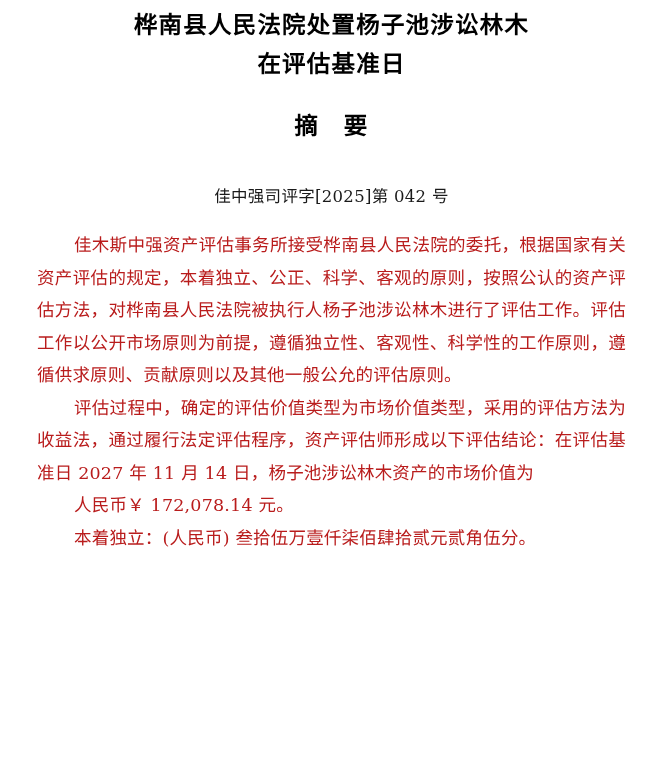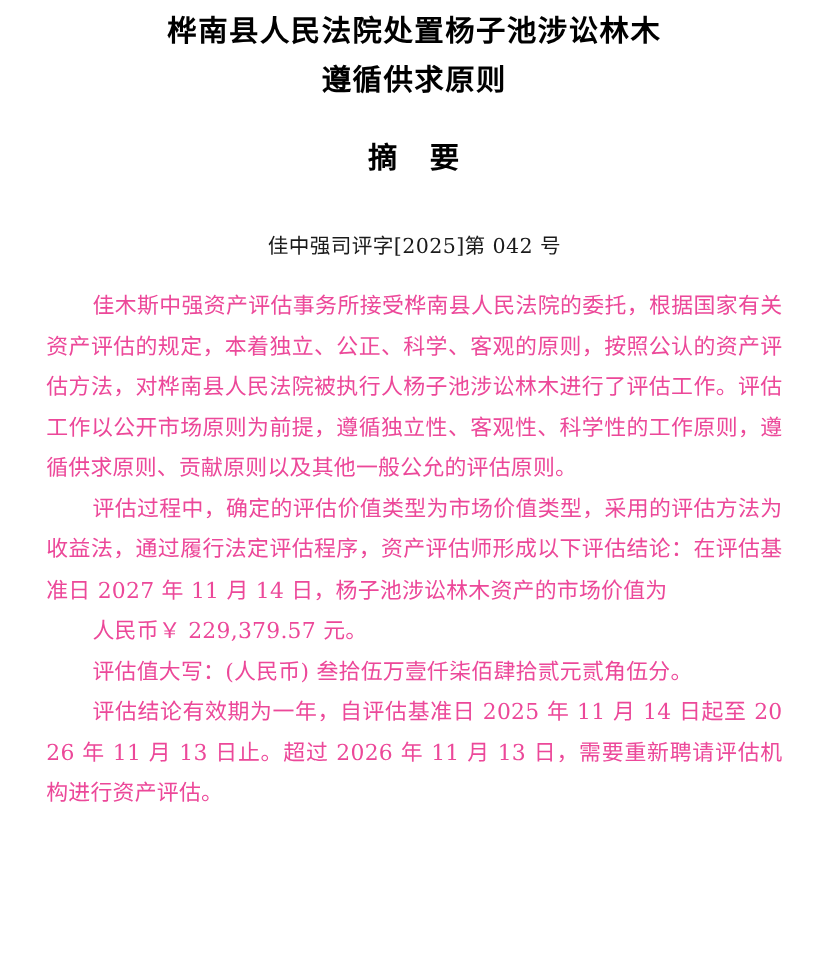--- a/index.html
+++ b/index.html
@@ -66,54 +66,53 @@
     padding-right: 37px;
   }
 
   p.para {
     margin: 0;
     font-size: 17.5px;
     line-height: 32.5px;
     text-align: justify;
     text-align-last: left;
     text-justify: inter-character;
-    color: #ec4899;
+    color: #b91c1c;
     letter-spacing: 0.2px;
     word-break: break-all;
   }
   p.para.indent {
     text-indent: 37px;
   }
   p.para.amount {
     text-indent: 37px;
     letter-spacing: 0.2px;
     text-align: left;
   }
 </style>
 </head>
 <body>
 
 <div class="page">
 
   <div class="title-block">
     <div class="doc-title-line first">桦南县人民法院处置杨子池涉讼林木</div>
-    <div class="doc-title-line second">遵循供求原则</div>
+    <div class="doc-title-line second">在评估基准日</div>
     <div class="doc-title-line third">摘　要</div>
   </div>
 
   <div class="doc-number">佳中强司评字[2025]第 042 号</div>
 
   <div class="body-area">
 
     <p class="para indent">佳木斯中强资产评估事务所接受桦南县人民法院的委托，根据国家有关资产评估的规定，本着独立、公正、科学、客观的原则，按照公认的资产评估方法，对桦南县人民法院被执行人杨子池涉讼林木进行了评估工作。评估工作以公开市场原则为前提，遵循独立性、客观性、科学性的工作原则，遵循供求原则、贡献原则以及其他一般公允的评估原则。</p>
 
     <p class="para indent">评估过程中，确定的评估价值类型为市场价值类型，采用的评估方法为收益法，通过履行法定评估程序，资产评估师形成以下评估结论：在评估基准日 2027 年 11 月 14 日，杨子池涉讼林木资产的市场价值为</p>
 
-    <p class="para amount">人民币￥ 229,379.57 元。</p>
+    <p class="para amount">人民币￥ 172,078.14 元。</p>
 
-    <p class="para indent">评估值大写：(人民币) 叁拾伍万壹仟柒佰肆拾贰元贰角伍分。</p>
+    <p class="para indent">本着独立：(人民币) 叁拾伍万壹仟柒佰肆拾贰元贰角伍分。</p>
 
-    <p class="para indent">评估结论有效期为一年，自评估基准日 2025 年 11 月 14 日起至 2026 年 11 月 13 日止。超过 2026 年 11 月 13 日，需要重新聘请评估机构进行资产评估。</p>
 
 
   </div>
 
 </div>
 
 </body></html>

